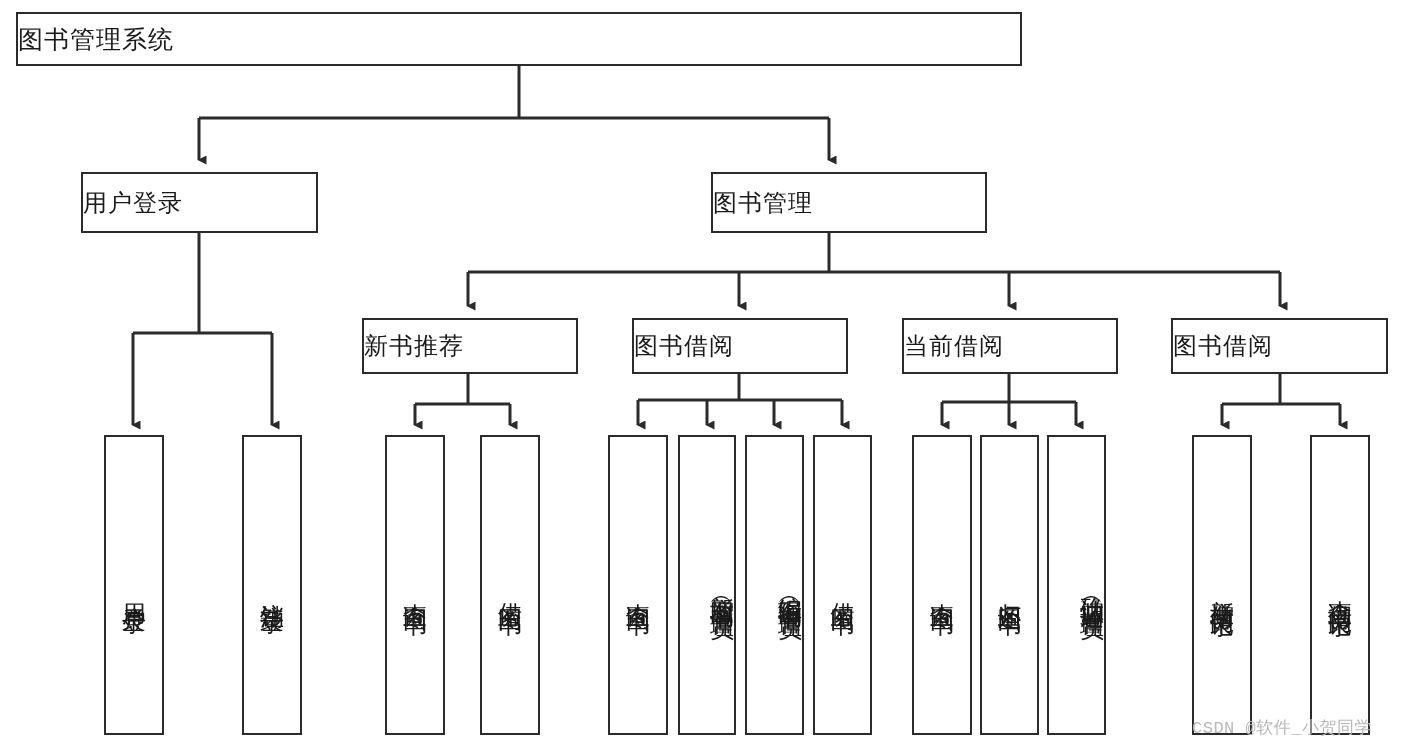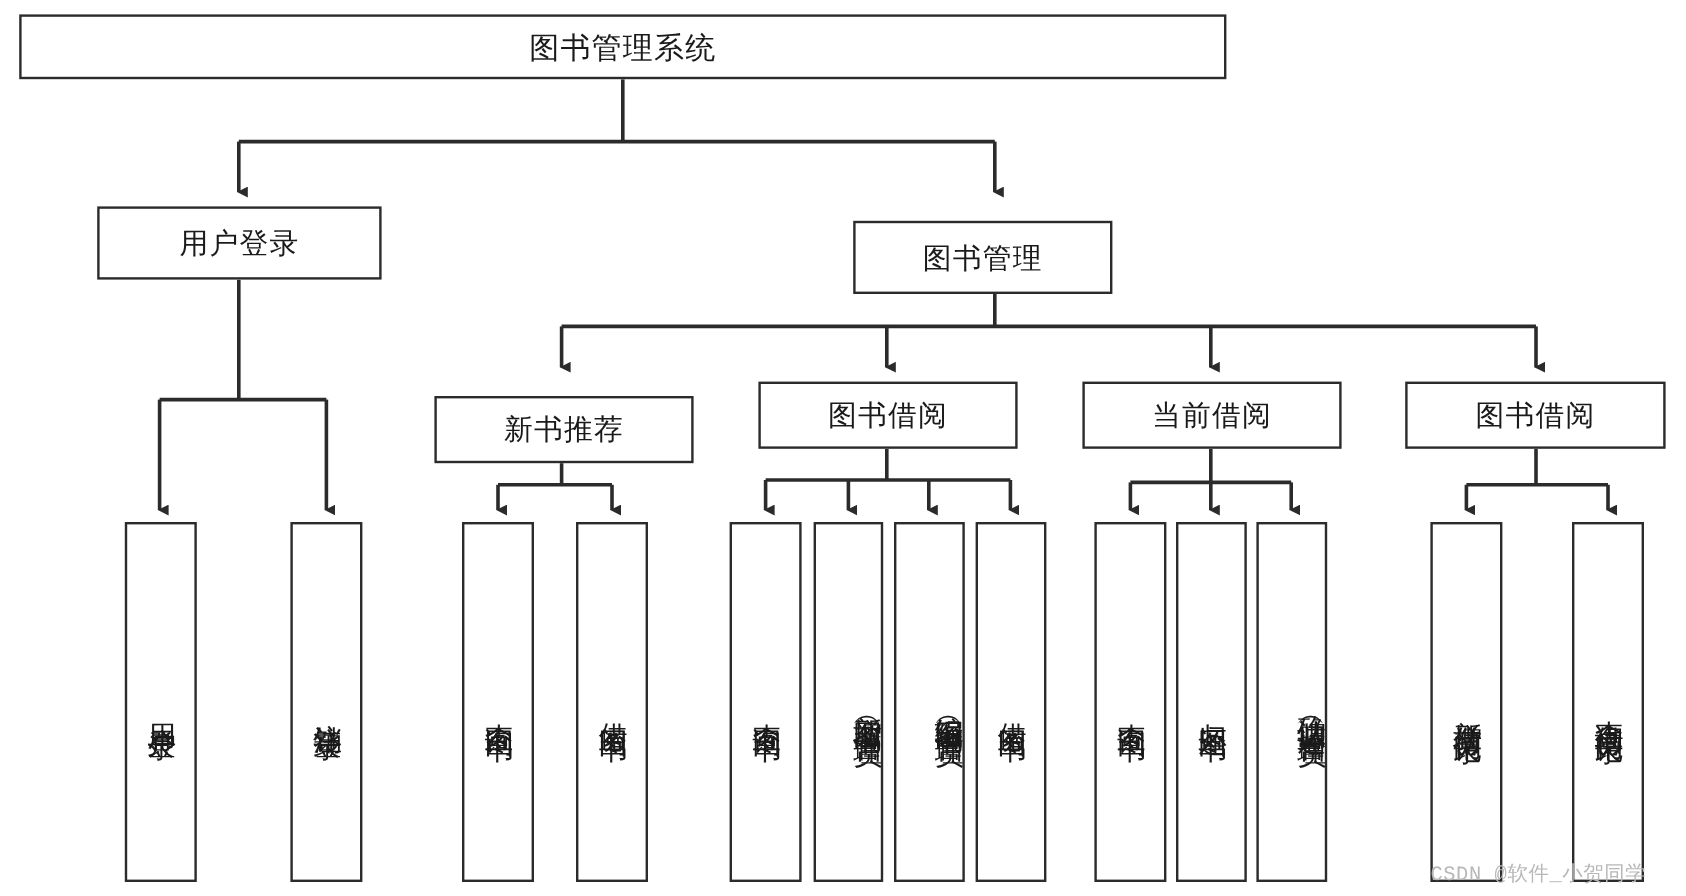--- a/index.html
+++ b/index.html
@@ -17,21 +17,21 @@
     background: #ffffff;
     overflow: hidden;
   }
   .node {
     position: absolute;
     box-sizing: border-box;
     background: #ffffff;
     border: 2px solid #2b2b2b;
     display: flex;
     align-items: center;
-    justify-content: center;
+    justify-content: flex-start;
     color: #1a1a1a;
   }
   .node.horizontal {
     font-size: 24px;
     letter-spacing: 1px;
   }
   .node.vertical {
     writing-mode: vertical-rl;
     text-orientation: upright;
     font-size: 24px;
@@ -118,25 +118,25 @@
   </svg>
 
   <div class="node horizontal root" style="left:16px; top:12px; width:1006px; height:54px;">
     <span>图书管理系统</span>
   </div>
 
   <div class="node horizontal" style="left:81px; top:172px; width:237px; height:61px;">
     <span>用户登录</span>
   </div>
 
-  <div class="node horizontal" style="left:711px; top:184px; width:216px; height:61px;">
+  <div class="node horizontal" style="left:711px; top:172px; width:276px; height:61px;">
     <span>图书管理</span>
   </div>
 
-  <div class="node horizontal" style="left:362px; top:330px; width:216px; height:56px;">
+  <div class="node horizontal" style="left:362px; top:318px; width:216px; height:56px;">
     <span>新书推荐</span>
   </div>
 
   <div class="node horizontal" style="left:632px; top:318px; width:216px; height:56px;">
     <span>图书借阅</span>
   </div>
 
   <div class="node horizontal" style="left:902px; top:318px; width:216px; height:56px;">
     <span>当前借阅</span>
   </div>

